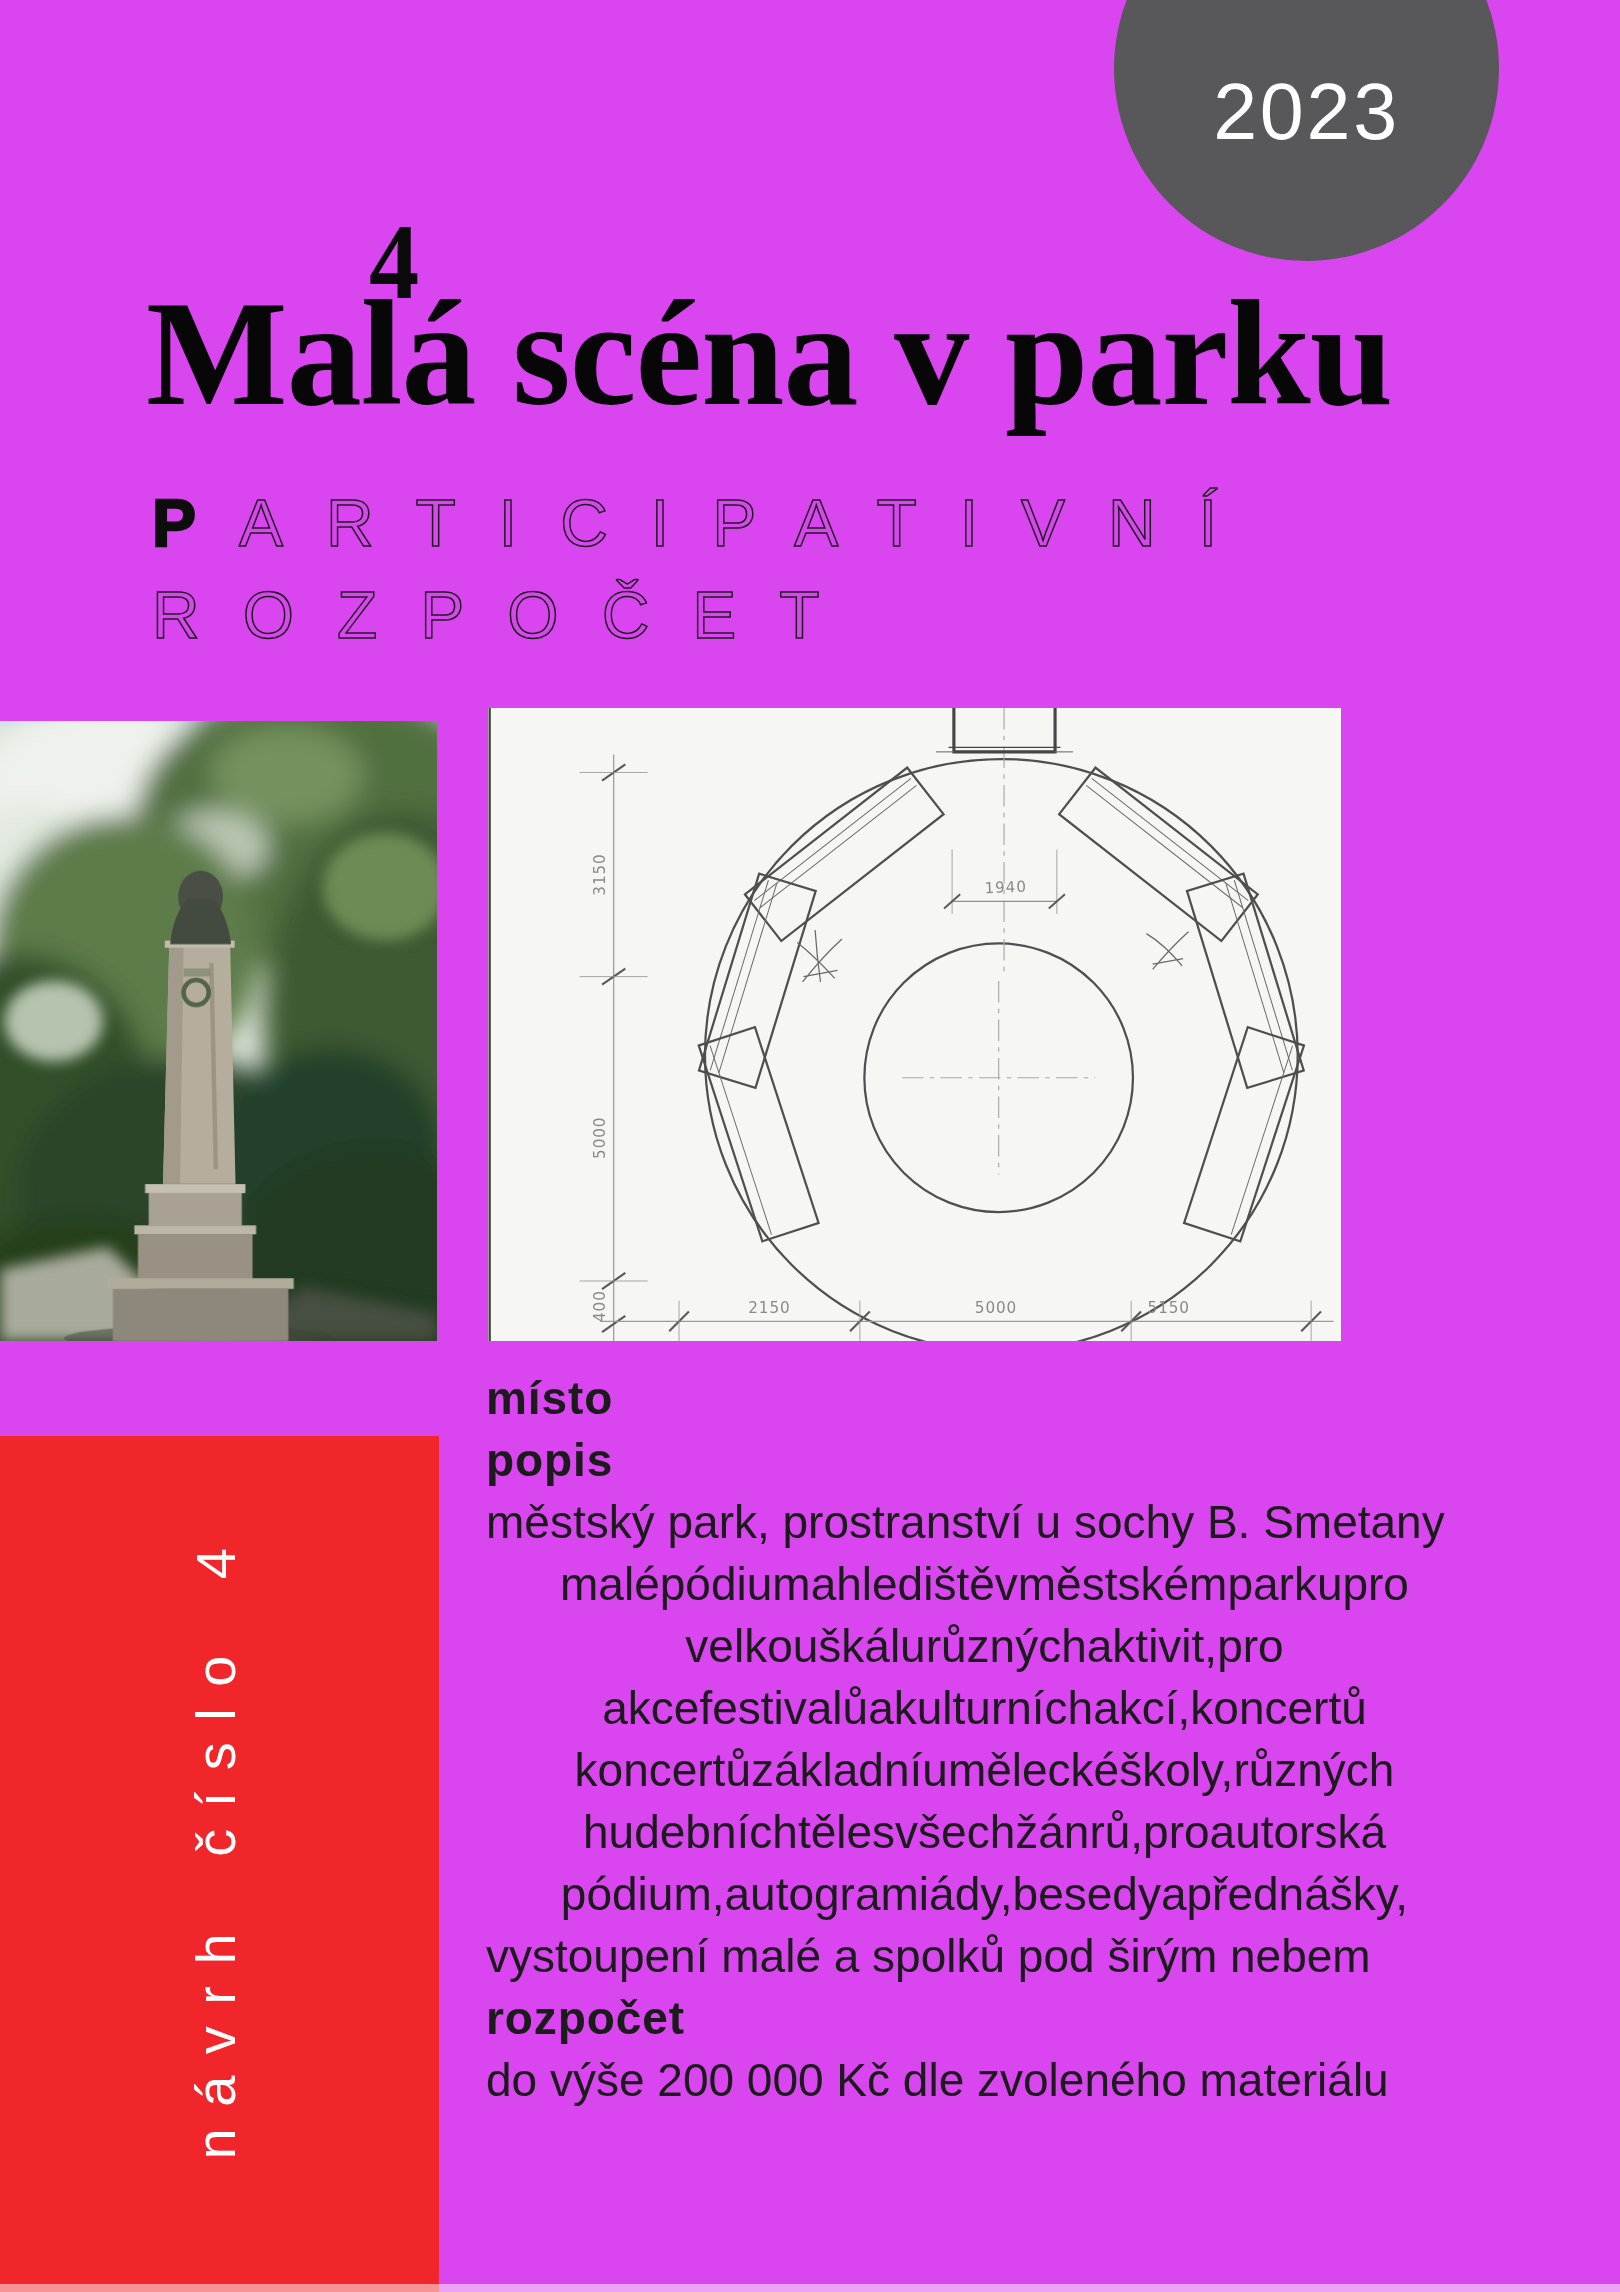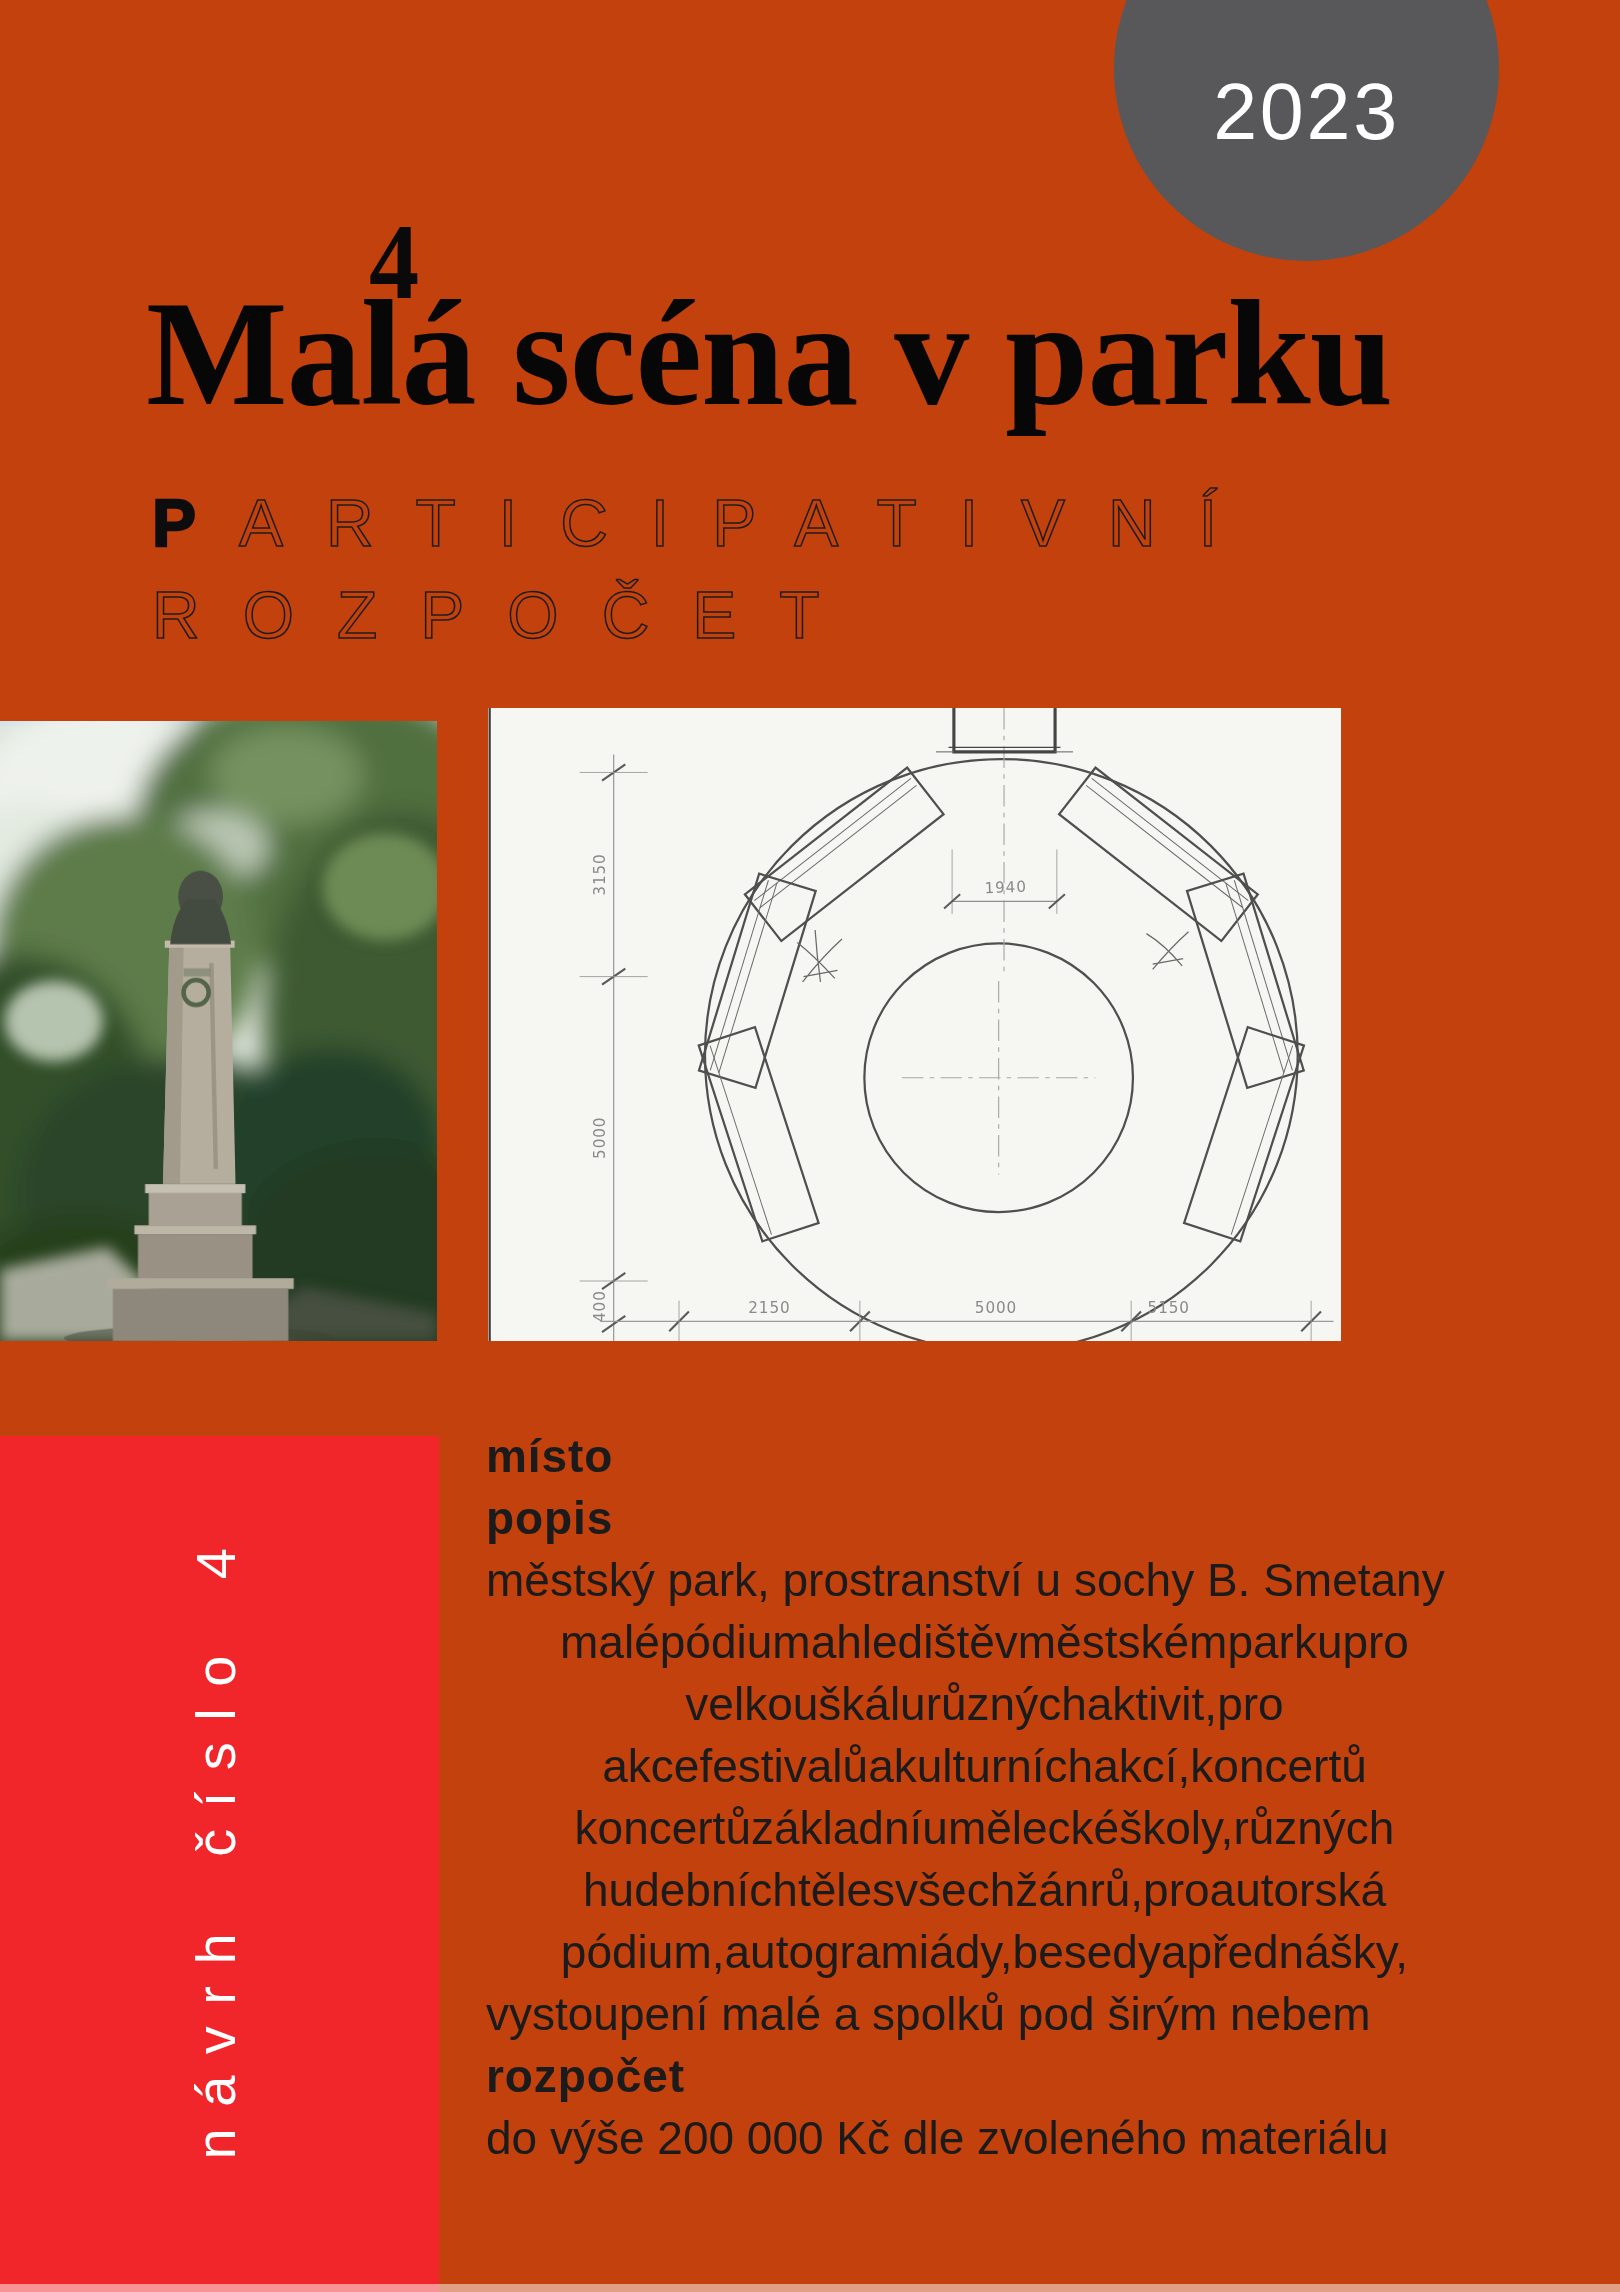--- a/index.html
+++ b/index.html
@@ -1,20 +1,20 @@
 <!DOCTYPE html>
 <html style="--accent-red: #f0262b; --badge-gray: #58585a;font-size:14.3px"><head>
 <meta charset="utf-8">
 <style>
   html,body{margin:0;padding:0;background:#888;}
   *{box-sizing:border-box;}
   .page{
     position:relative;
     width:1620px;height:2293px;
-    background:#c2410c;
+    background:#d946ef;
     overflow:hidden;
     font-family:"Liberation Sans",sans-serif;
   }
   
   .badge{
     position:absolute;left:1114px;top:-124px;width:385px;height:385px;
     border-radius:50%;
     background:var(--badge-gray,#58585a);
   }
   .badge-year{
@@ -69,21 +69,21 @@
   }
   .vertical-label{
     position:absolute;left:215px;top:1843px;
     transform:translate(-50%,-50%) rotate(-90deg);
     white-space:nowrap;
     font-size:56px;letter-spacing:21.5px;word-spacing:18px;
     color:#ffffff;font-weight:400;
   }
   
   .details{
-    position:absolute;left:486px;top:1425px;width:997px;
+    position:absolute;left:486px;top:1367px;width:997px;
     color:#1b1b1b;
   }
   .details .line{
     font-size:46px;line-height:62px;height:62px;
     font-weight:400;white-space:nowrap;
   }
   .details .line.heading{font-weight:700;letter-spacing:0.9px;}
   .details .line.justify{
     display:flex;justify-content:center;white-space:normal;
   }

